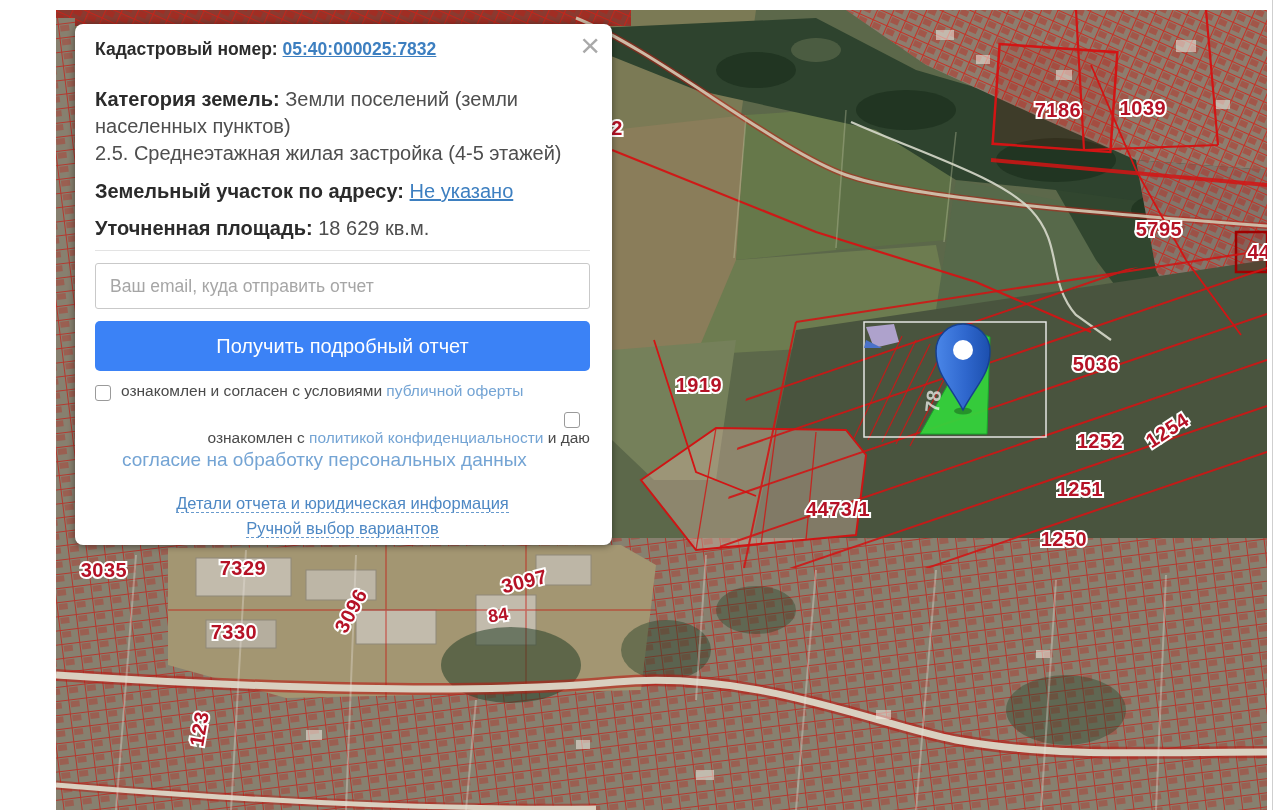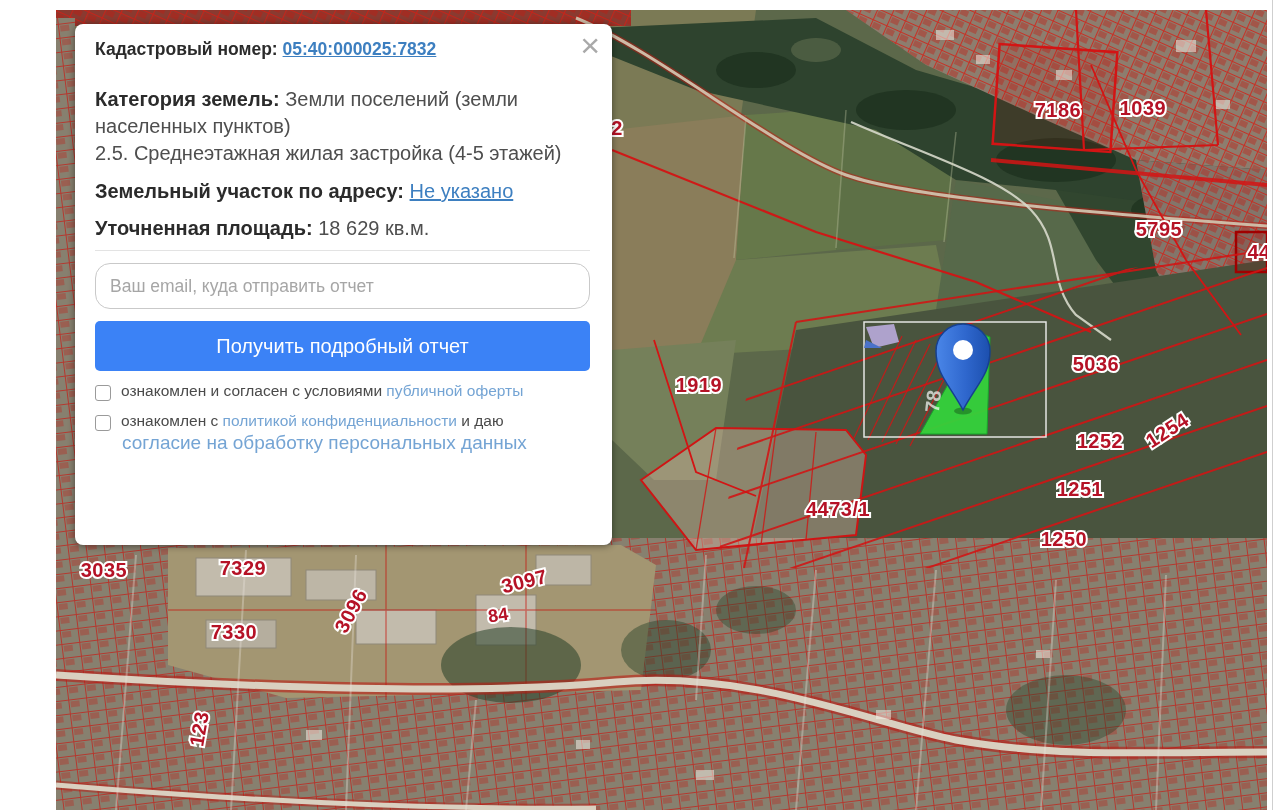--- a/index.html
+++ b/index.html
@@ -21,27 +21,27 @@
   .row-title{font-size:17.5px;font-weight:700;line-height:22px;}
   .lnk-strong{color:#3d7fc0;text-decoration:underline;font-weight:700;cursor:pointer;}
   .block{font-size:20px;line-height:27px;}
   .b-label{font-weight:700;color:#2b2b2b;}
   .b-val{font-weight:400;color:#4e4e4e;}
   .cat{margin-top:26px;}
   .addr{margin-top:11px;}
   .addr .lnk-strong{font-weight:400;}
   .area{margin-top:10px;}
   .hr{border:none;border-top:1px solid #e3e3e3;margin:8px 0 0 0;}
-  .email{margin-top:12px;width:100%;height:46px;box-sizing:border-box;border:1.5px solid #c9c9c9;border-radius:15px;
+  .email{margin-top:12px;width:100%;height:46px;box-sizing:border-box;border:1.5px solid #c9c9c9;border-radius:3px;
          font-family:"Liberation Sans",sans-serif;font-size:17.5px;color:#333;padding:0 14px;outline:none;}
   .email::placeholder{color:#a6a6a6;}
   .btn{margin-top:12px;width:100%;height:50px;background:#3b82f6;border:none;border-radius:5px;color:#ffffff;
        font-family:"Liberation Sans",sans-serif;font-size:20px;font-weight:400;cursor:pointer;}
   .cbrow{display:flex;align-items:flex-end;margin-top:10px;font-size:15.5px;line-height:20px;color:#4a4a4a;}
-  .cbrow + .cbrow{}
+  .cbrow + .cbrow{flex-direction:column;}
   .cbrow input[type=checkbox]{appearance:none;-webkit-appearance:none;width:16px;height:16px;min-width:16px;margin:1px 10px 0 0;
        border:1.5px solid #9a9a9a;border-radius:3px;background:#fff;cursor:pointer;}
   .lnk-soft{color:#74a4d4;cursor:pointer;}
   .cb-cont{margin:2px 0 0 27px;font-size:19px;line-height:20px;}
   .foot{margin-top:24px;text-align:center;}
   .foot div{margin-top:6px;}
   .lnk-dash{color:#4e88c4;font-size:16.5px;text-decoration:none;border-bottom:1px dashed rgba(78,136,196,.85);cursor:pointer;}
 </style>
 </head>
 <body>
@@ -259,16 +259,20 @@
       <span>
         <span>ознакомлен с</span>
         <a class="lnk-soft">политикой конфиденциальности</a>
         <span>и даю</span>
       </span>
     </div>
     <div class="cb-cont">
       <a class="lnk-soft">согласие на обработку персональных данных</a>
     </div>
 
+    <div class="foot">
+      <div><a class="lnk-dash">Детали отчета и юридическая информация</a></div>
+      <div><a class="lnk-dash">Ручной выбор вариантов</a></div>
+    </div>
   </div>
 
   <div class="right-edge"></div>
 </div>
 
 </body></html>

